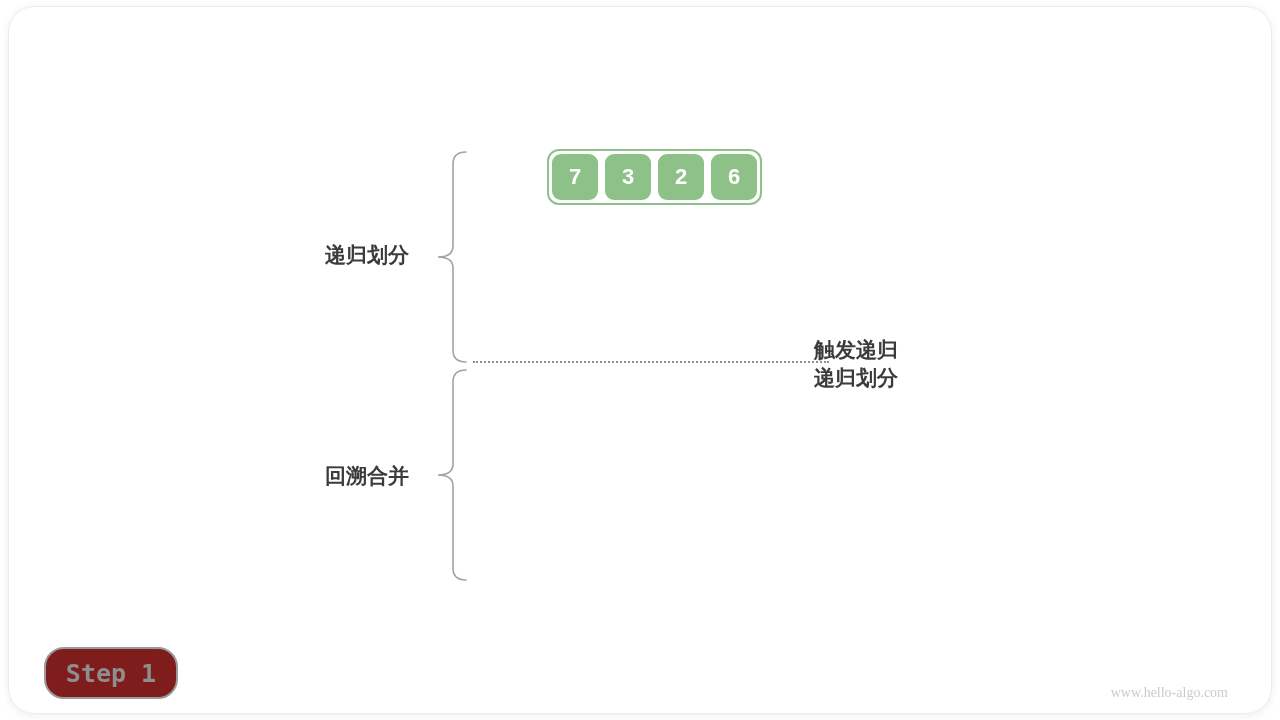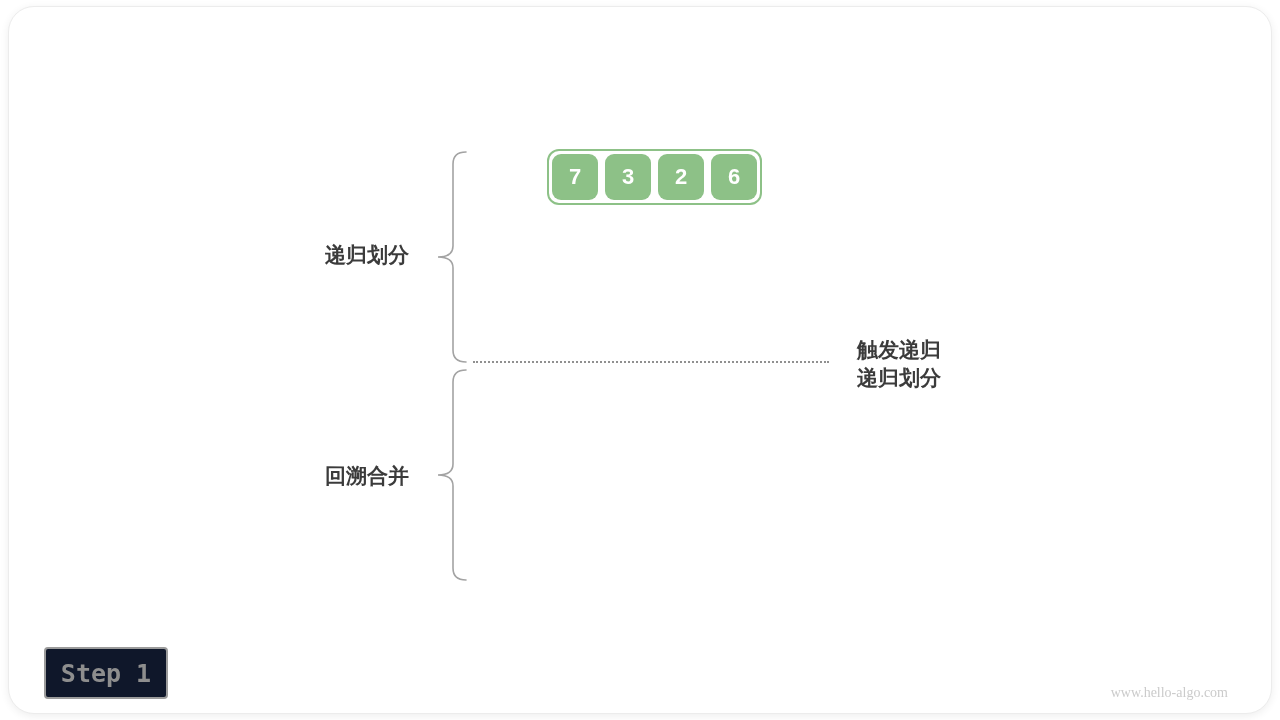--- a/index.html
+++ b/index.html
@@ -66,42 +66,42 @@
     text-align: right;
     font-size: 21px;
     font-weight: bold;
     color: #3b3b3b;
     line-height: 28px;
   }
   .label-divide { top: 234px; }
   .label-merge  { top: 455px; }
   .terminate-label {
     position: absolute;
-    left: 848px; top: 329px;
+    left: 805px; top: 329px;
     font-size: 21px;
     font-weight: bold;
     color: #3b3b3b;
     line-height: 28px;
     white-space: nowrap;
   }
   
   .dotted-line {
     position: absolute;
     left: 464px; top: 354px;
     width: 356px; height: 0;
     border-top: 2px dotted #909090;
   }
   
   .step-badge {
     position: absolute;
     left: 35px; top: 640px;
-    width: 124px; height: 52px;
-    background: #0f172a;
+    width: 134px; height: 52px;
+    background: #7f1d1d;
     border: 2px solid #9b9b9b;
-    border-radius: 4px;
+    border-radius: 20px;
     display: flex;
     align-items: center;
     justify-content: center;
     font-family: "DejaVu Sans Mono", "Liberation Mono", monospace;
     font-size: 25px;
     font-weight: bold;
     color: #8e8e8e;
   }
   
   .watermark {

